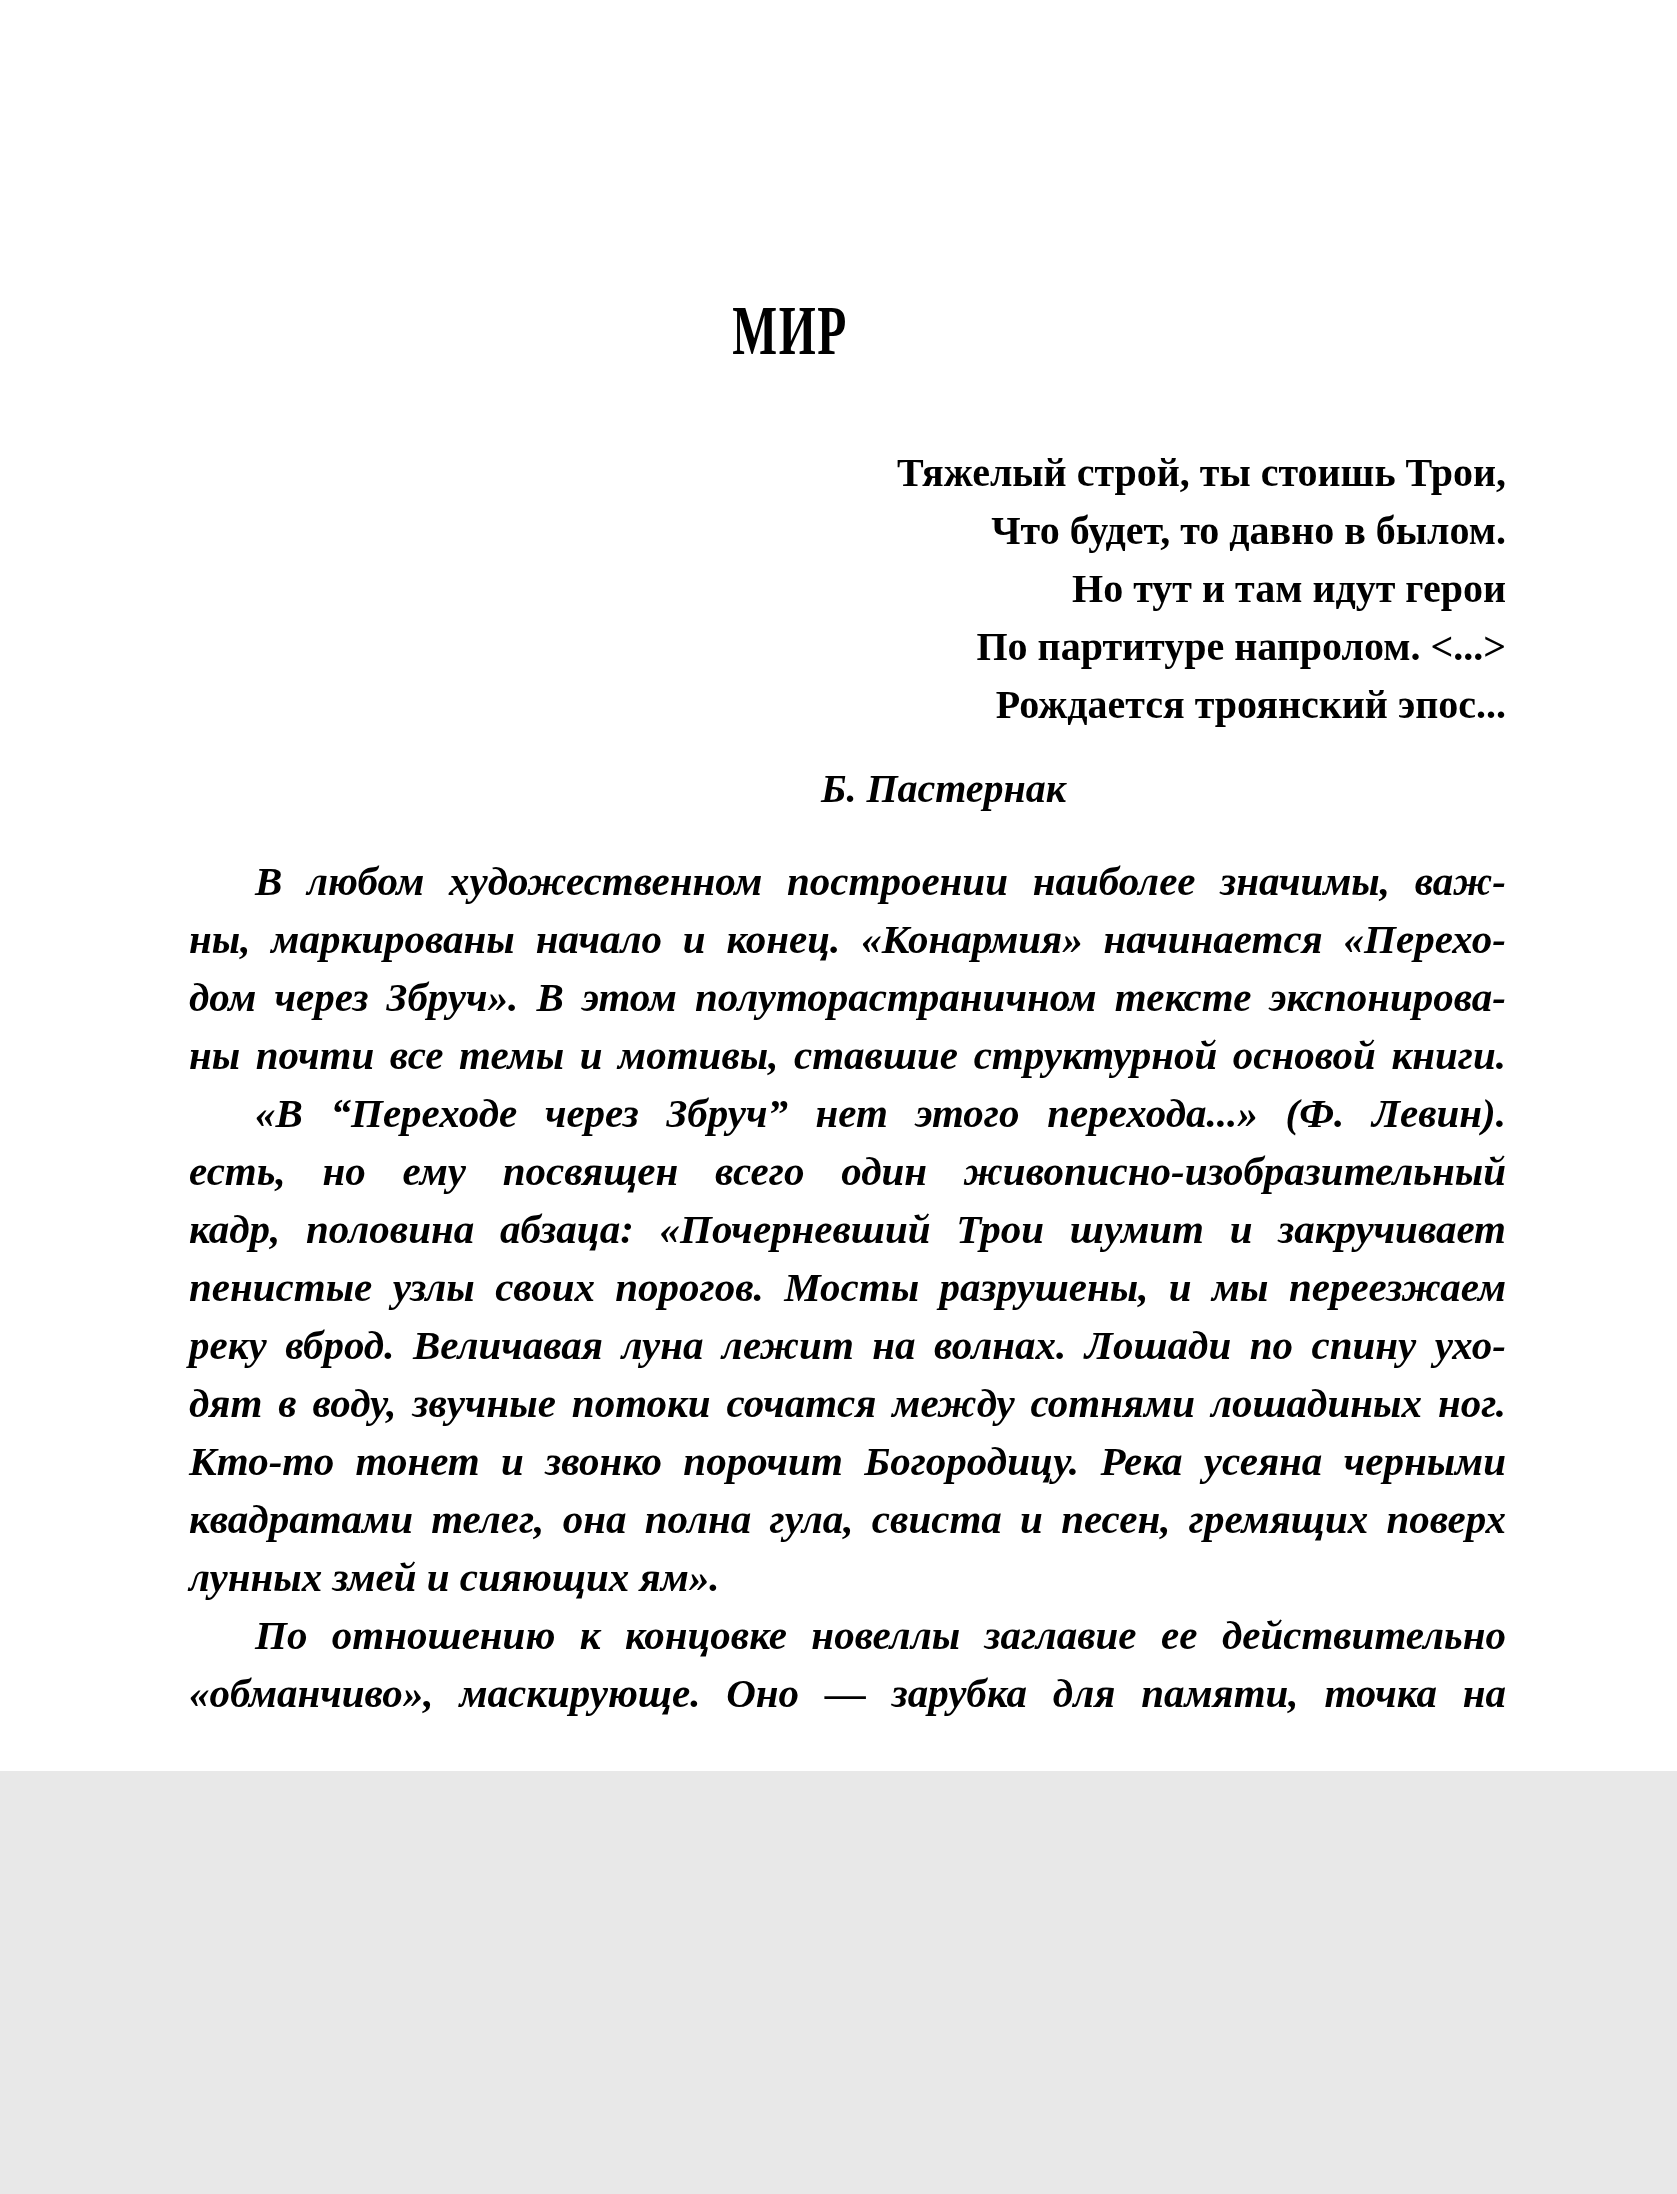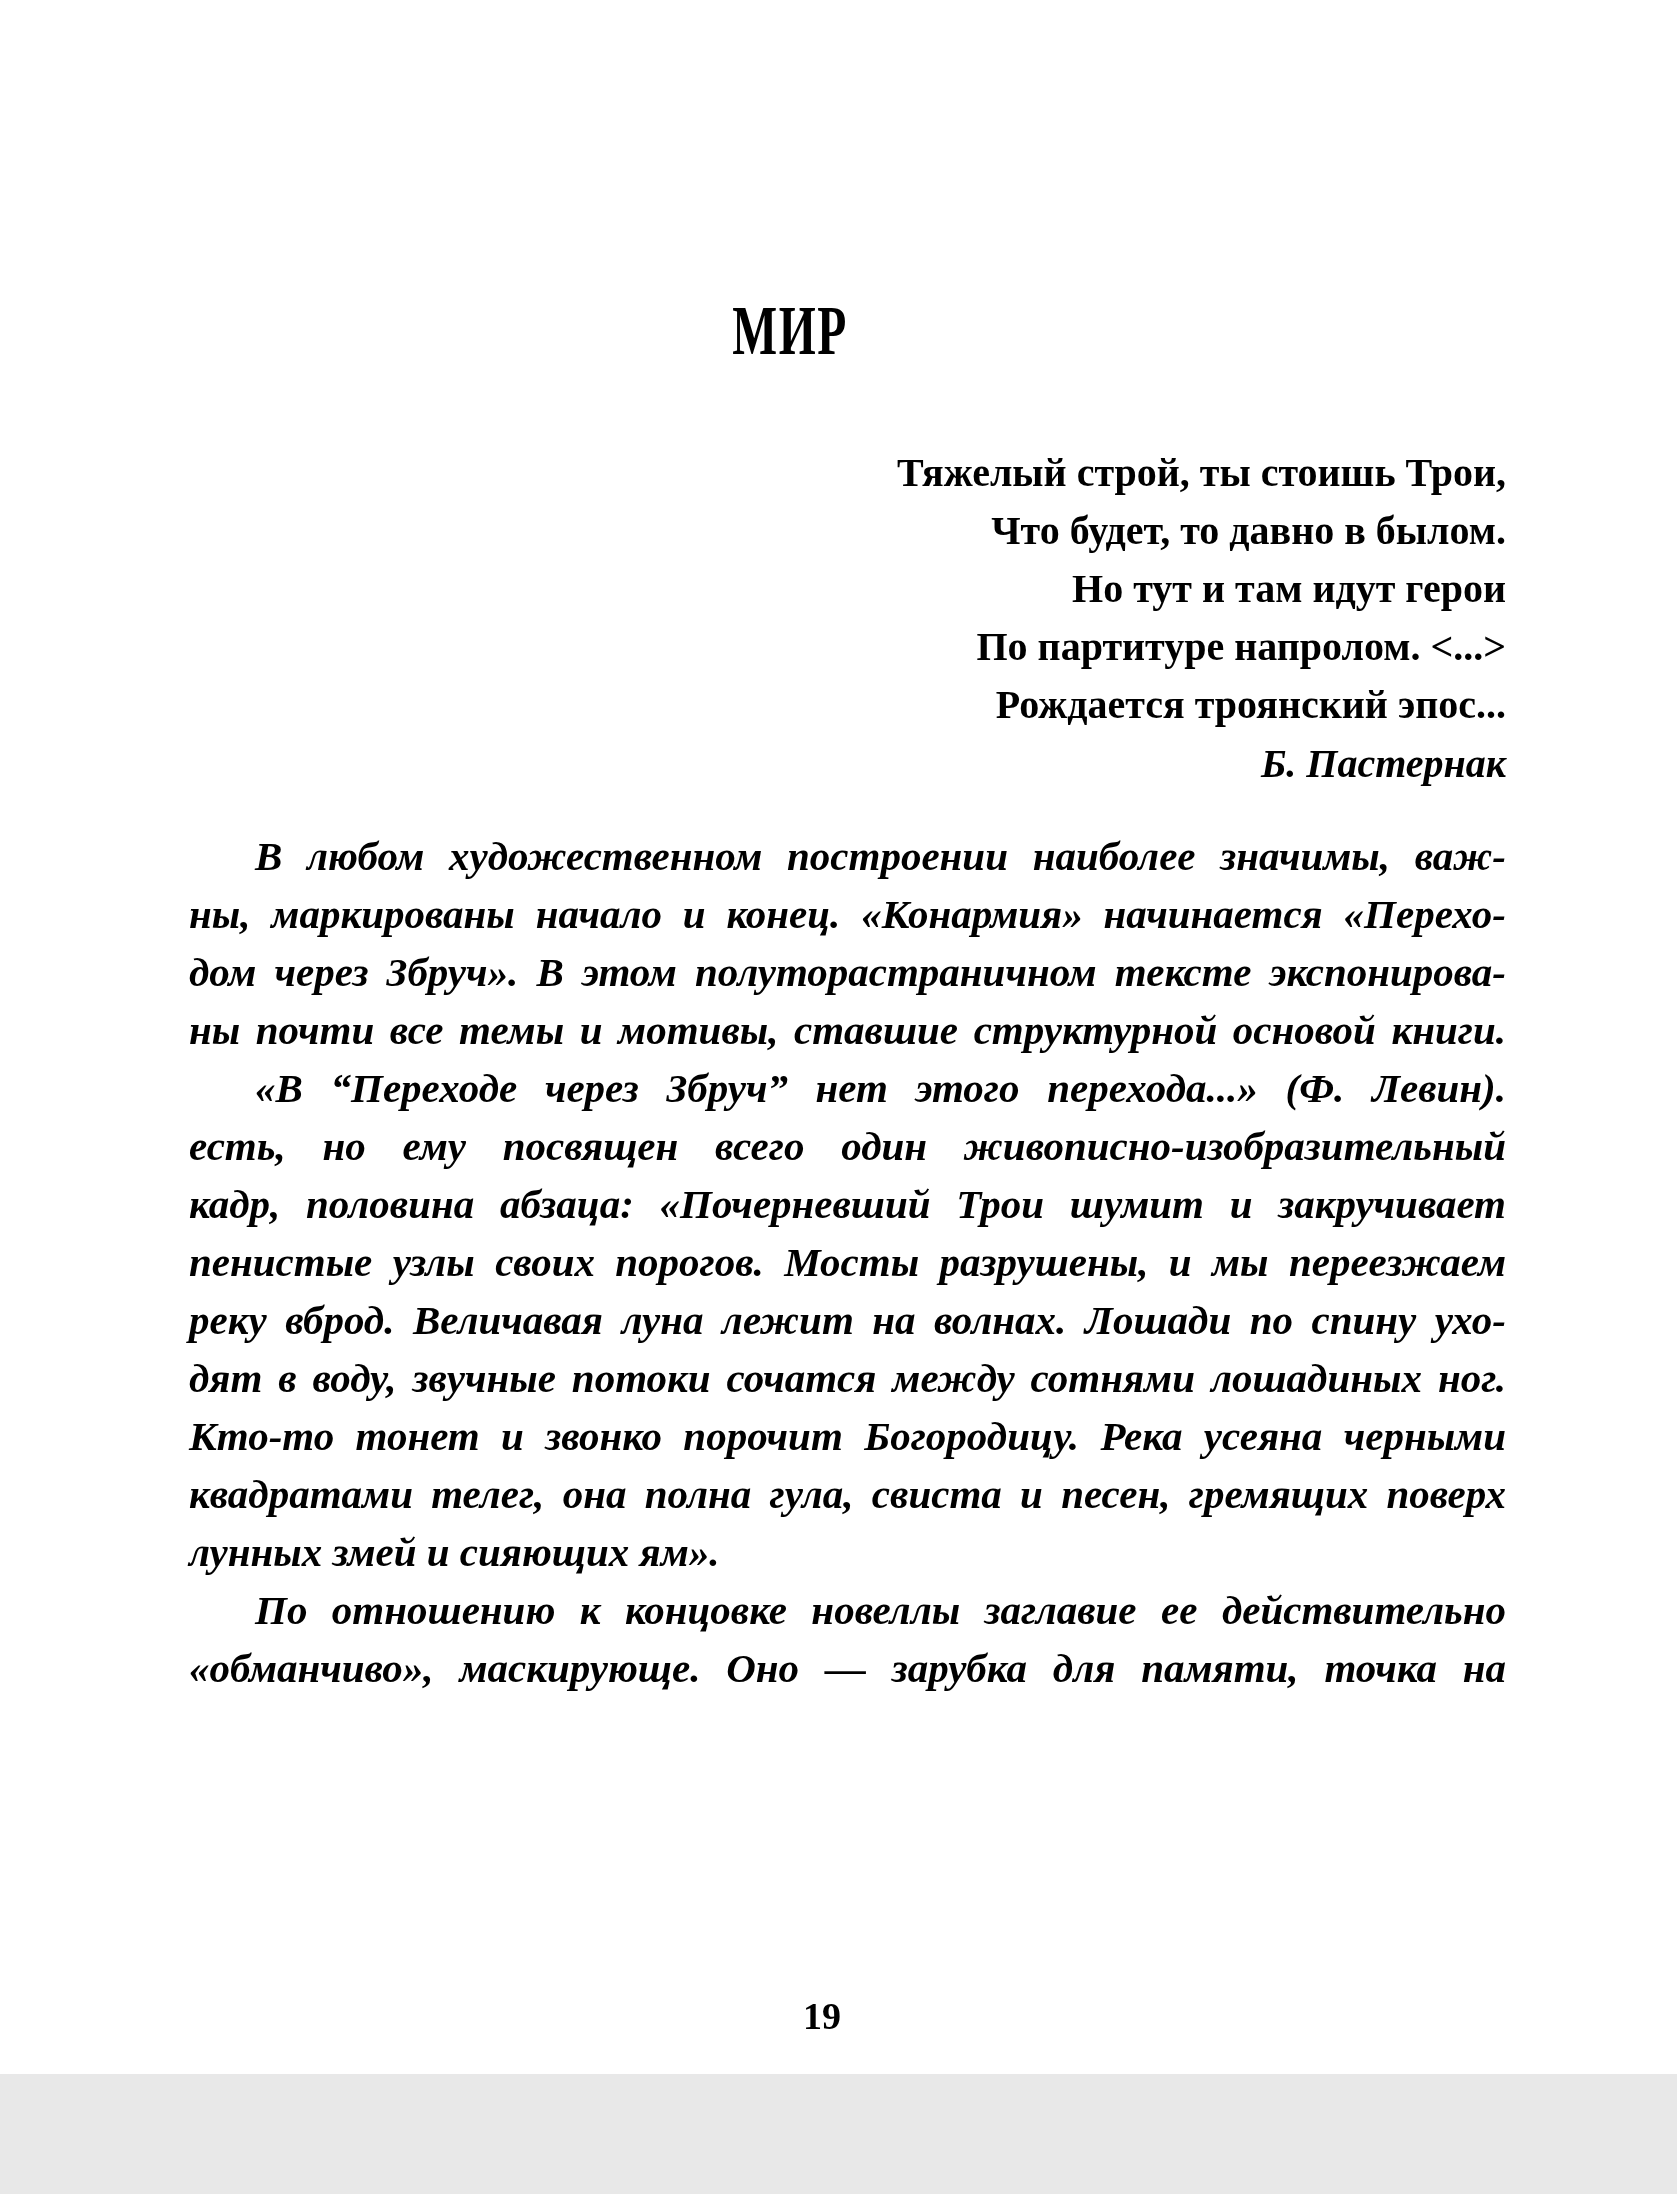--- a/index.html
+++ b/index.html
@@ -3,21 +3,21 @@
 <meta charset="utf-8">
 <style>
   html, body {
     margin: 0;
     padding: 0;
     background: #e8e8e8;
   }
   .page {
     position: relative;
     width: 1678px;
-    height: 2074px;
+    height: 1771px;
     background: #ffffff;
     color: #000000;
     font-family: "Liberation Serif", "DejaVu Serif", serif;
     font-weight: bold;
     overflow: hidden;
   }
   .content {
     position: absolute;
     left: 189px;
     top: 0;
@@ -42,22 +42,22 @@
     margin-top: 76px;
     margin-left: 632px;
     font-size: 40px;
     line-height: 58px;
   }
   .poem-line {
     white-space: nowrap;
     text-align: right;
   }
   .epigraph-attribution {
-    margin-top: 1px;
-    text-align: right;
+    margin-top: 26px;
+    text-align: left;
     font-style: italic;
     font-size: 40px;
     line-height: 58px;
   }
   .body-text {
     margin-top: 34px;
     font-size: 41px;
     line-height: 58px;
   }
   .paragraph {

